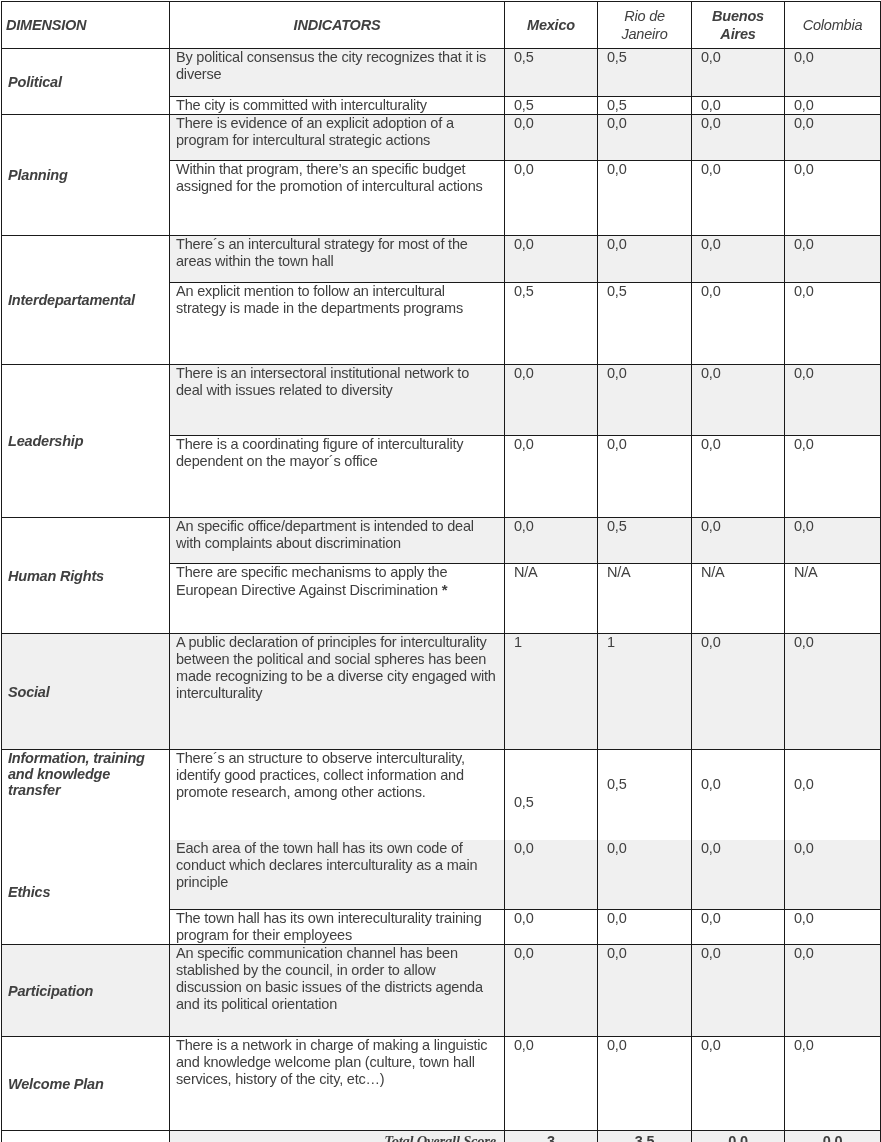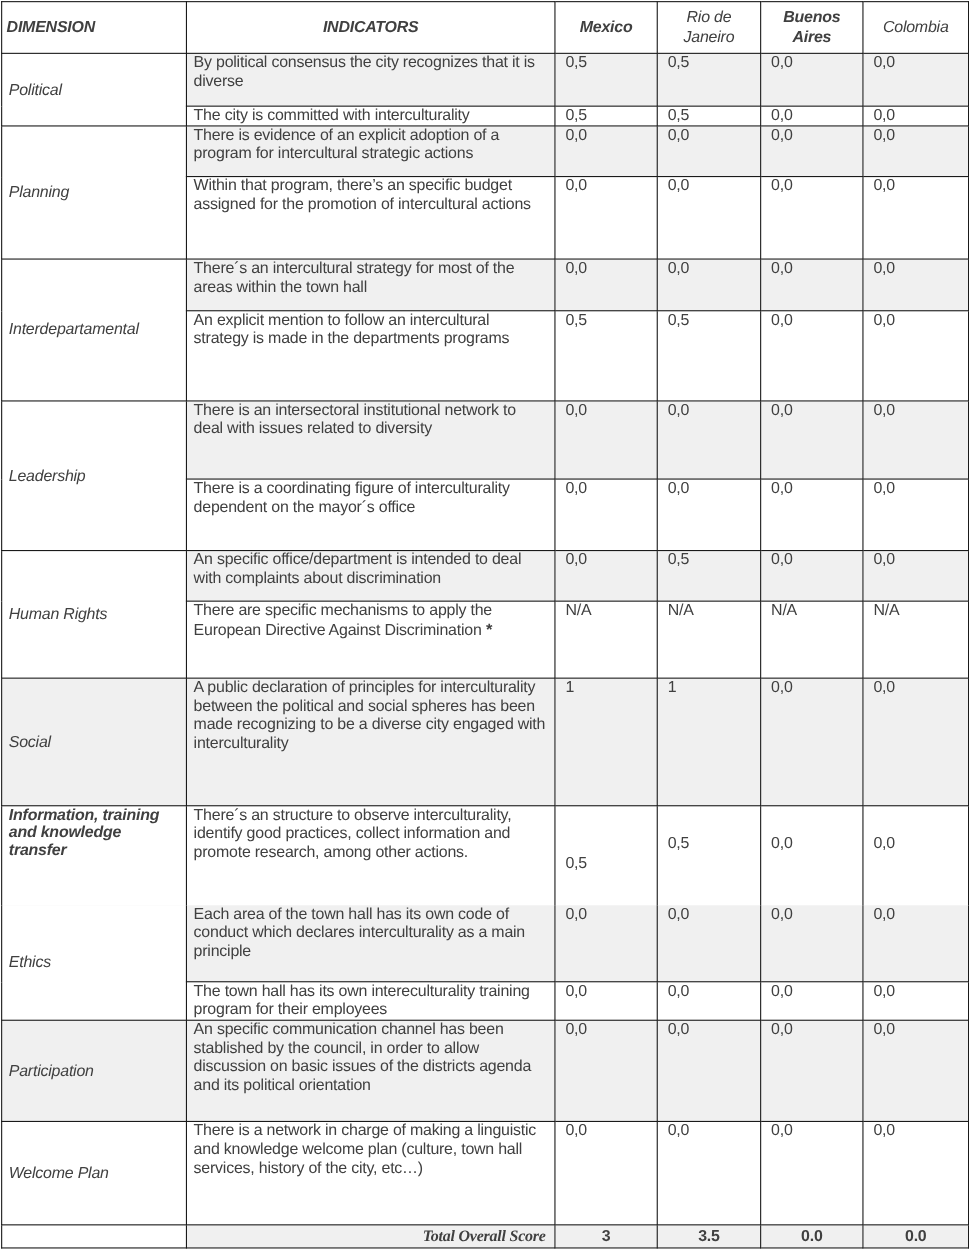--- a/index.html
+++ b/index.html
@@ -30,21 +30,21 @@
     th {
       font-weight: bold; font-style: italic;
       vertical-align: middle;
       text-align: center;
       height: 46px;
       padding: 0 4px;
       line-height: 18px;
     }
     th.h-dim { text-align: left; }
     td.dim {
-      font-weight: normal; font-style: italic;
+      font-weight: bold; font-style: italic;
       vertical-align: middle;
       line-height: 20px;
       margin-top: 24px;
     }
     td.dim-top { vertical-align: top; line-height: 16px; }
     .shade { background: #f0f0f0; }
     td.val { padding-left: 9px; }
     td.total-label { text-align: right; font-weight: bold; font-style: italic; vertical-align: middle; height: 20px; line-height: 18px; padding-right: 8px; font-family: Liberation Serif, serif; }
     td.total-val { text-align: center; font-weight: bold; vertical-align: middle; line-height: 18px; }
     .no-bottom { border-bottom: none; }
@@ -126,21 +126,21 @@
     </tr>
 
     <tr class="shade" style="height:71px">
       <td rowspan="2" class="dim" style="background:#fff">Leadership</td>
       <td>There is an intersectoral institutional network to deal with issues related to diversity</td>
       <td class="val">0,0</td>
       <td class="val">0,0</td>
       <td class="val">0,0</td>
       <td class="val">0,0</td>
     </tr>
-    <tr style="height:65px">
+    <tr style="height:82px">
       <td>There is a coordinating figure of interculturality dependent on the mayor´s office</td>
       <td class="val">0,0</td>
       <td class="val">0,0</td>
       <td class="val">0,0</td>
       <td class="val">0,0</td>
     </tr>
 
     <tr class="shade" style="height:46px">
       <td rowspan="2" class="dim" style="background:#fff">Human Rights</td>
       <td>An specific office/department is intended to deal with complaints about discrimination</td>

